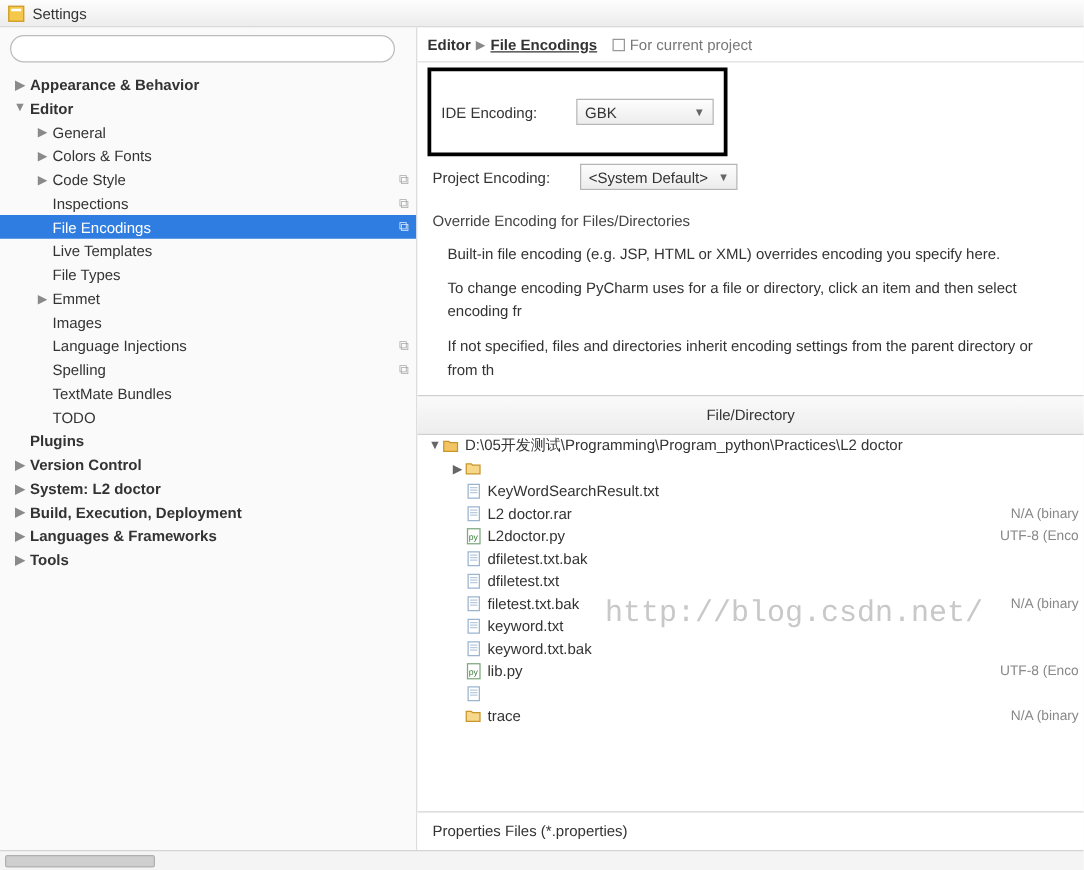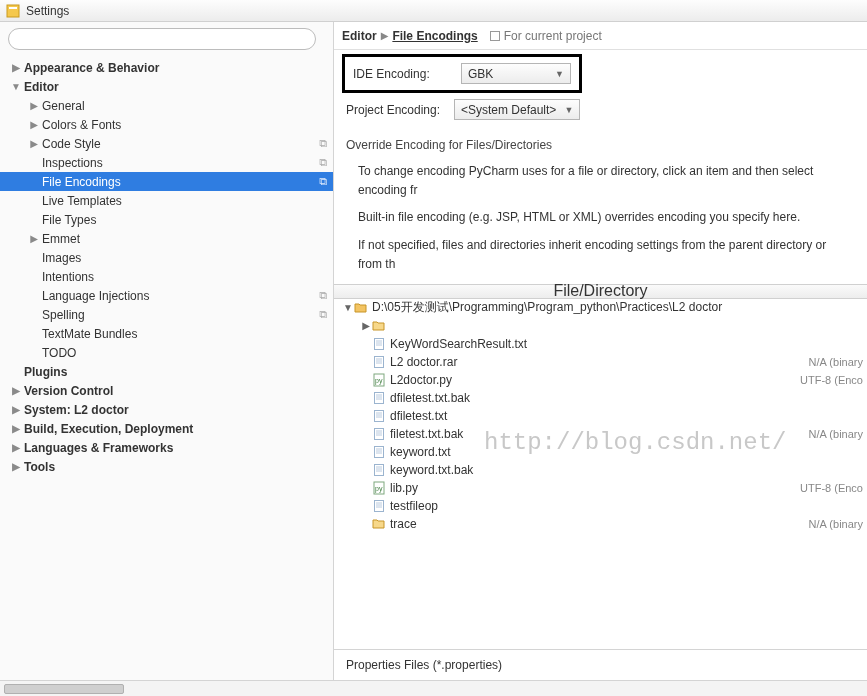--- a/index.html
+++ b/index.html
@@ -22,29 +22,29 @@
 .lvl2 { padding-left: 28px; }
 .tree-item .trail { margin-left:auto; color:#aaa; font-size:11px; }
 .tree-item.selected .trail { color:#dce9fb; }
 .content { flex:1; display:flex; flex-direction:column; background:#fff; min-width:0; }
 .crumbs { height:28px; display:flex; align-items:center; padding:0 8px; border-bottom:1px solid #e0e0e0; gap:4px; }
 .crumb { font-weight:bold; }
 .crumb.last { text-decoration: underline; }
 .crumb-sep { color:#888; font-size:10px; }
 .scope { margin-left:8px; color:#777; display:flex; align-items:center; gap:4px; }
 .scope .box { width:10px; height:10px; border:1px solid #999; display:inline-block; }
-.enc-box { margin:4px 8px 2px 8px; border:3px solid #000; padding:6px 8px; display:flex; align-items:center; gap:8px; width: 240px; }
-.enc-row { display:flex; align-items:center; gap:8px; padding:4px 12px 8px 12px; }
+.enc-box { margin:4px 8px 2px 8px; border:3px solid #000; padding:22px 8px; display:flex; align-items:center; gap:8px; width: 240px; }
+.enc-row { display:flex; align-items:center; gap:18px; padding:4px 12px 8px 12px; }
 .label { color:#333; width:100px; }
 .combo { display:inline-flex; align-items:center; justify-content:space-between; border:1px solid #b5b5b5; background:linear-gradient(#fdfdfd,#ececec); height:21px; padding:0 6px; font-size:12px; min-width:110px; cursor:default; }
 .combo .caret { font-size:9px; color:#666; margin-left:8px; }
 .section-h { padding:10px 12px 6px 12px; color:#444; }
 .desc { padding:4px 16px 6px 24px; color:#333; line-height:1.6; }
 .desc p { margin-bottom:8px; }
-.filetree-head { border:1px solid #d0d0d0; border-left:none; border-right:none; background:linear-gradient(#fafafa,#ededed); height:15px; display:flex; align-items:center; justify-content:center; font-size:16px; color:#333; }
+.filetree-head { border:1px solid #d0d0d0; border-left:none; border-right:none; background:linear-gradient(#fafafa,#ededed); height:32px; display:flex; align-items:center; justify-content:center; font-size:12px; color:#333; }
 .filetree { flex:1; overflow:auto; position:relative; }
 .filerow { display:flex; align-items:center; height:18px; font-size:12px; color:#333; padding-right:4px; }
 .filerow .ind { display:inline-block; }
 .filerow .exp { width:12px; text-align:center; color:#666; font-size:10px; }
 .filerow .fname { flex:1; white-space:nowrap; overflow:hidden; text-overflow:ellipsis; }
 .filerow .enc { color:#888; font-size:11px; padding-left:8px; white-space:nowrap; }
 .icon { width:14px; height:14px; display:inline-flex; align-items:center; justify-content:center; margin-right:4px; flex:none; }
 .icon-folder { color:#d9a23a; }
 .icon-folder-open { color:#d9a23a; }
 .icon-file { color:#6b8fb5; }
@@ -126,24 +126,20 @@
           <div class="tree-item lvl2">
             <span class="arrow">▶</span>
             <span>Emmet</span>
           </div>
           <div class="tree-item lvl2">
             <span class="arrow"></span>
             <span>Images</span>
           </div>
           <div class="tree-item lvl2">
             <span class="arrow"></span>
-            <span>Intentions</span>
-          </div>
-          <div class="tree-item lvl2">
-            <span class="arrow"></span>
             <span>Language Injections</span>
             <span class="trail">⧉</span>
           </div>
           <div class="tree-item lvl2">
             <span class="arrow"></span>
             <span>Spelling</span>
             <span class="trail">⧉</span>
           </div>
           <div class="tree-item lvl2">
             <span class="arrow"></span>
@@ -202,22 +198,22 @@
       <div class="enc-row">
         <span class="label">Project Encoding:</span>
         <span class="combo">
           <span>&lt;System Default&gt;</span>
           <span class="caret">▼</span>
         </span>
       </div>
 
       <div class="section-h">Override Encoding for Files/Directories</div>
       <div class="desc">
+        <p>Built-in file encoding (e.g. JSP, HTML or XML) overrides encoding you specify here.</p>
         <p>To change encoding PyCharm uses for a file or directory, click an item and then select encoding fr</p>
-        <p>Built-in file encoding (e.g. JSP, HTML or XML) overrides encoding you specify here.</p>
         <p style="margin-bottom:4px">If not specified, files and directories inherit encoding settings from the parent directory or from th</p>
       </div>
 
       <div class="filetree-head">File/Directory</div>
 
       <div class="filetree" id="filetree">
         <div class="watermark">http://blog.csdn.net/</div>
       <div class="filerow">
             <span class="ind" style="width: 8px;"></span>
             <span class="exp">▼</span>
@@ -365,21 +361,20 @@
             <span class="ind" style="width: 26px;"></span>
             <span class="exp"></span>
             <span class="icon icon-file">
               <svg width="14" height="14" viewBox="0 0 14 14">
                 <rect x="2.5" y="1.5" width="9" height="11" fill="#fff" stroke="#9bb4cf"></rect>
                 <line x1="4" y1="4" x2="10" y2="4" stroke="#b9cade"></line>
                 <line x1="4" y1="6" x2="10" y2="6" stroke="#b9cade"></line>
                 <line x1="4" y1="8" x2="10" y2="8" stroke="#b9cade"></line>
               </svg>
             </span>
-            <span class="fname">testfileop</span>
             <span class="enc"></span>
           </div>
           <div class="filerow">
             <span class="ind" style="width: 26px;"></span>
             <span class="exp"></span>
             <span class="icon icon-folder">
               <svg width="14" height="14" viewBox="0 0 14 14">
                 <path d="M1 3h4l1 1h6v7H1z" fill="#f7d88a" stroke="#c79528"></path>
               </svg>
             </span>

